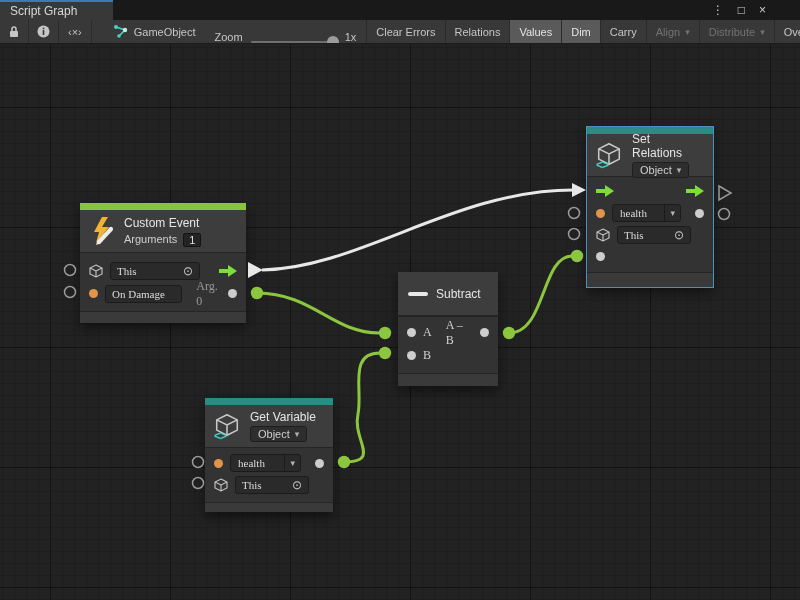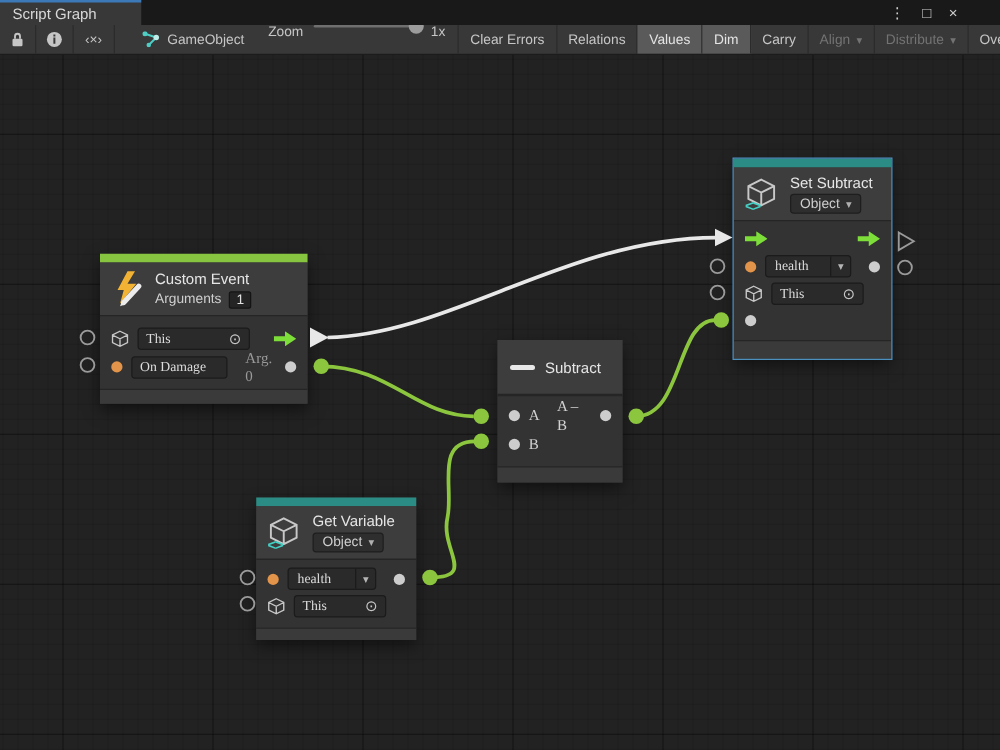--- a/index.html
+++ b/index.html
@@ -20,21 +20,21 @@
   .toolbar { position:absolute; left:0; top:20px; width:800px; height:24px; background:#383838;
              border-bottom:1px solid #1c1c1c; display:flex; align-items:stretch;
              color:#c6c6c6; font-size:11px; white-space:nowrap; overflow:hidden; }
   .tbtn { display:flex; align-items:center; justify-content:center; padding:0 9px;
           border-right:1px solid #2b2b2b; color:#c6c6c6; }
   .tbtn.icon { padding:0 8px; }
   .tbtn.on { background:#5a5a5a; color:#e4e4e4; }
   .tbtn.disabled { color:#737373; }
   .tbtn .caret { font-size:9px; margin-left:5px; color:inherit; }
   .tspacer { flex:0 0 12px; }
-  .zoomwrap { display:flex; align-items:flex-start; gap:8px; padding:0 10px; }
+  .zoomwrap { display:flex; align-items:flex-end; gap:8px; padding:0 10px; }
   .slider { position:relative; width:86px; height:2px; background:#6f6f6f; border-radius:1px; }
   .slider .handle { position:absolute; right:-2px; top:-5px; width:12px; height:12px;
                     border-radius:50%; background:#9c9c9c; }
 
   
   .canvas { position:absolute; left:0; top:44px; width:800px; height:556px; background:#222222;
             background-image:
               linear-gradient(to right, rgba(0,0,0,0.38) 1px, transparent 1px),
               linear-gradient(to bottom, rgba(0,0,0,0.38) 1px, transparent 1px),
               linear-gradient(to right, rgba(0,0,0,0.13) 1px, transparent 1px),
@@ -204,21 +204,21 @@
     <div class="node selected" style="left:587px; top:83px; width:126px;">
       <div class="colorbar" style="background:#2A8C84"></div>
       <div class="nheader" style="height:42px">
         <span class="varicon">
           <svg width="24" height="24" viewBox="0 0 14 14">
             <path d="M7 1 L13 4 L13 10 L7 13 L1 10 L1 4 Z M1 4 L7 7 L13 4 M7 7 L7 13" fill="none" stroke="#c8c8c8" stroke-width="0.9"></path>
           </svg>
           <span class="brackets">&lt;&gt;</span>
         </span>
         <div>
-          <div class="ntitle">Set Subtract</div>
+          <div class="ntitle">Set Relations</div>
           <div class="nsub" style="margin-top:2px">
             <span class="pill">
               <span>Object</span>
               <span class="caret">▾</span>
             </span>
           </div>
         </div>
       </div>
       <div class="nbody" style="padding-top:3px">
         <div class="prow" style="height:22px">

